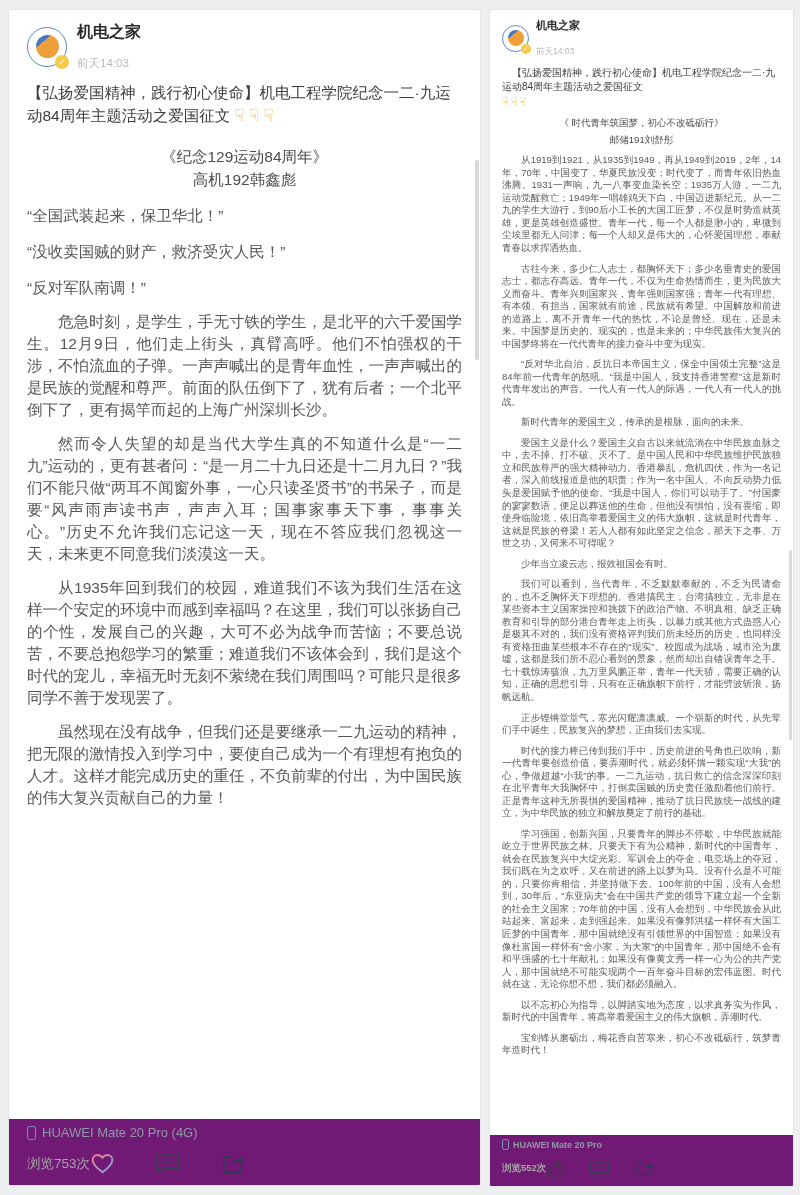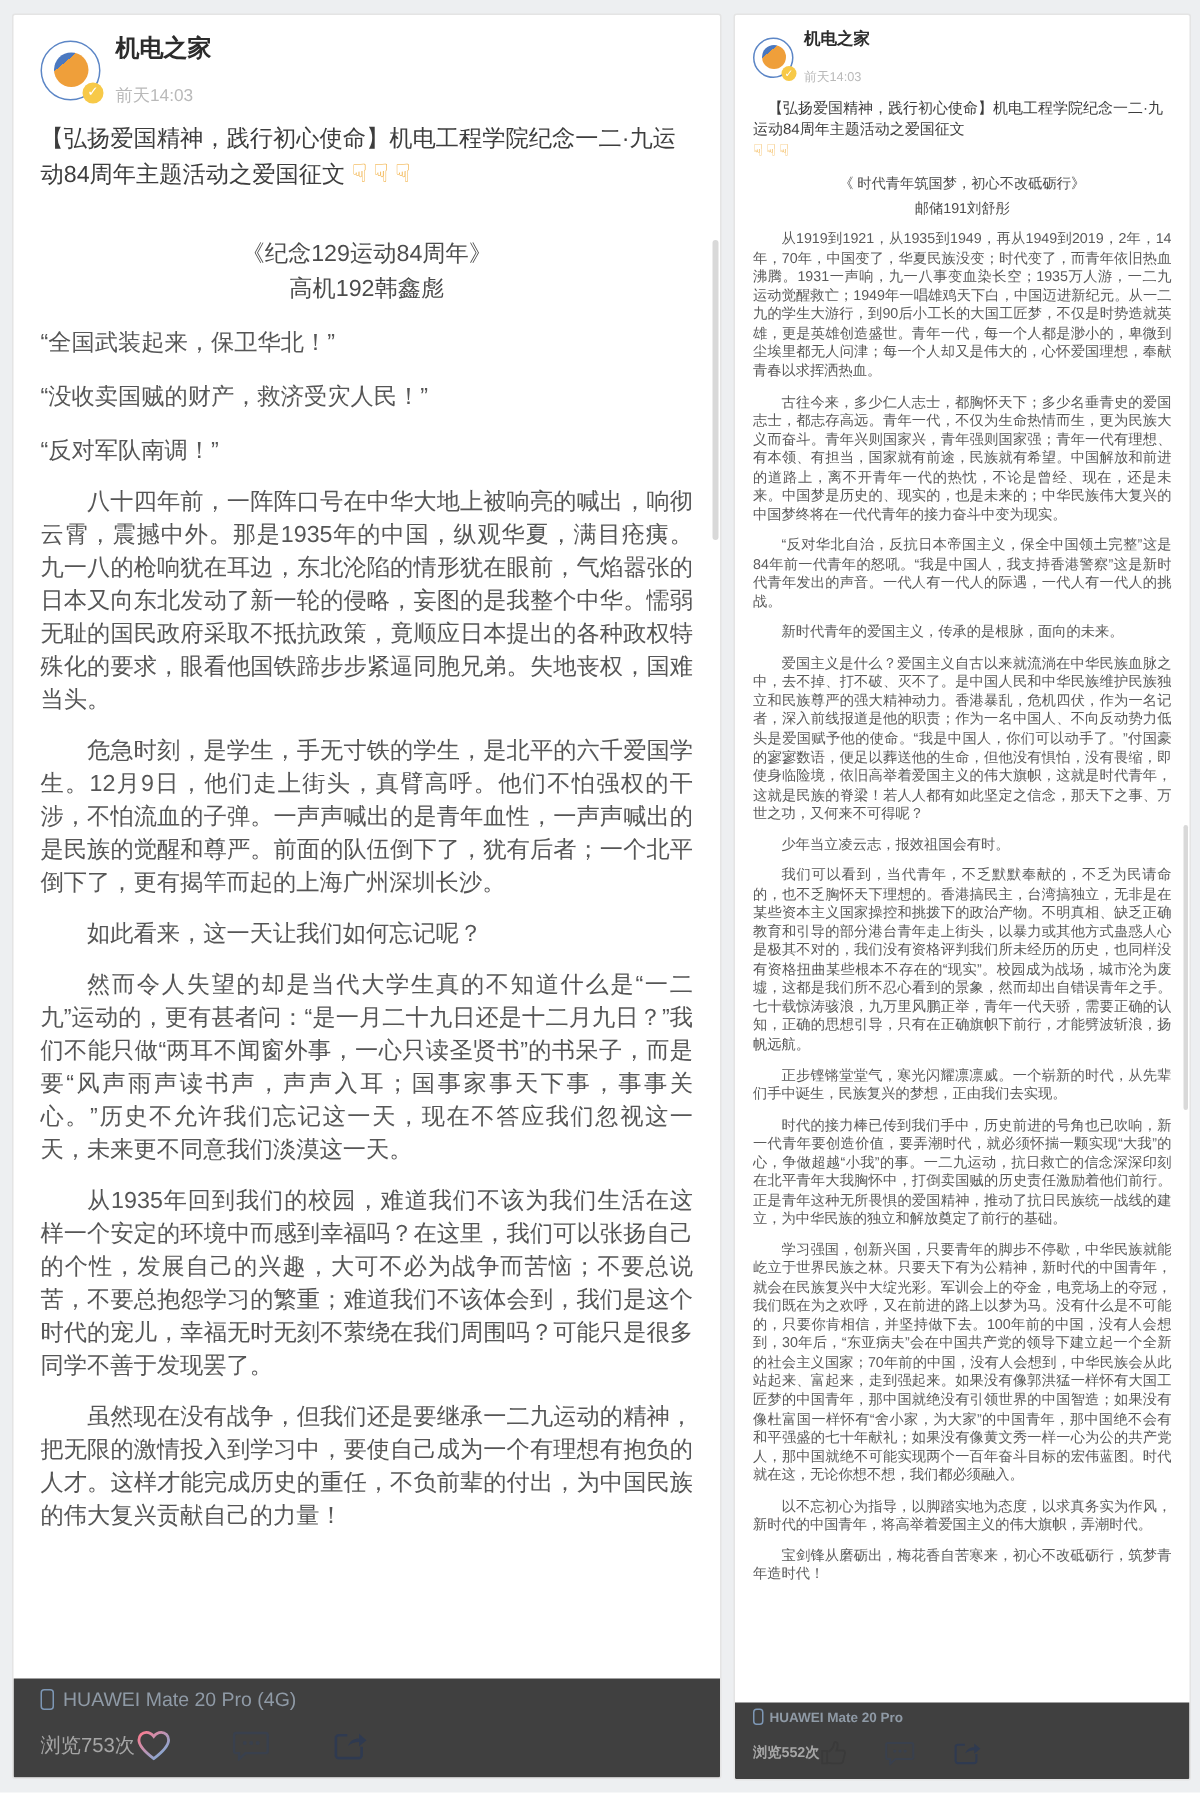--- a/index.html
+++ b/index.html
@@ -40,29 +40,29 @@
   .post-subtitle{margin:0 18px;font-size:15.5px;line-height:1.42;color:#3d3d3d;}
   .pointers{color:#f0a830;letter-spacing:4px;font-size:17px;}
   .card-right .post-title{margin:8px 12px 0;font-size:10px;text-indent:1em;}
   .card-right .pointers-line{margin:0 12px;font-size:11px;line-height:1.3;}
   .card-right .pointers{font-size:11px;letter-spacing:2px;}
   .card-right .post-subtitle{margin:0 12px;font-size:10px;}
 
   
   .article{flex:1 1 auto;overflow:hidden;padding:4px 18px 0;color:#565656;font-size:15.5px;}
   .card-right .article{padding:3px 12px 0;font-size:9.5px;color:#5a5a5a;}
-  .a-title{text-align:center;margin-top:27px;line-height:1.45;color:#4c4c4c;}
+  .a-title{text-align:center;margin-top:14px;line-height:1.45;color:#4c4c4c;}
   .a-author{text-align:center;line-height:1.45;color:#4c4c4c;}
   .quote{margin:14px 0 0;line-height:1.42;}
   .para{margin:12px 0 0;line-height:1.42;text-indent:2em;text-align:justify;}
   .card-right .para{margin:8px 0 0;line-height:1.32;}
   .card-right .a-title,.card-right .a-author{margin-top:4px;line-height:1.4;}
 
   
-  .post-footer{flex:0 0 auto;padding:6px 18px 10px;background:#404040;}
+  .post-footer{flex:0 0 auto;padding:6px 18px 10px;background:#701a75;}
   .card-right .post-footer{padding:4px 12px 8px;font-weight:bold;}
   .device-row{display:flex;align-items:center;gap:6px;font-size:13px;color:#8f9aa6;margin-bottom:12px;}
   .card-right .device-row{font-size:9px;margin-bottom:9px;gap:4px;}
   .phone-icon{display:inline-block;width:9px;height:14px;border:1.5px solid #7d97b5;border-radius:2.5px;box-sizing:border-box;}
   .card-right .phone-icon{width:7px;height:11px;border-width:1px;}
   .action-row{display:flex;align-items:center;justify-content:flex-start;}
   .views{font-size:13.5px;color:#a6a6a6;}
   .card-right .views{font-size:9.5px;}
   .actions{display:flex;align-items:center;gap:40px;}
   .card-right .actions{gap:24px;}
@@ -98,23 +98,21 @@
       <span>【弘扬爱国精神，践行初心使命】机电工程学院纪念一二·九运动84周年主题活动之爱国征文</span>
       <span class="pointers">☟☟☟</span>
     </div>
 
     <div class="article">
       <div class="a-title">《纪念129运动84周年》</div>
       <div class="a-author">高机192韩鑫彪</div>
       <p class="quote">“全国武装起来，保卫华北！”</p>
         <p class="quote">“没收卖国贼的财产，救济受灾人民！”</p>
         <p class="quote">“反对军队南调！”</p>
-      <p class="para">八十四年前，一阵阵口号在中华大地上被响亮的喊出，响彻云霄，震撼中外。那是1935年的中国，纵观华夏，满目疮痍。九一八的枪响犹在耳边，东北沦陷的情形犹在眼前，气焰嚣张的日本又向东北发动了新一轮的侵略，妄图的是我整个中华。懦弱无耻的国民政府采取不抵抗政策，竟顺应日本提出的各种政权特殊化的要求，眼看他国铁蹄步步紧逼同胞兄弟。失地丧权，国难当头。</p>
         <p class="para">危急时刻，是学生，手无寸铁的学生，是北平的六千爱国学生。12月9日，他们走上街头，真臂高呼。他们不怕强权的干涉，不怕流血的子弹。一声声喊出的是青年血性，一声声喊出的是民族的觉醒和尊严。前面的队伍倒下了，犹有后者；一个北平倒下了，更有揭竿而起的上海广州深圳长沙。</p>
-        <p class="para">如此看来，这一天让我们如何忘记呢？</p>
         <p class="para">然而令人失望的却是当代大学生真的不知道什么是“一二九”运动的，更有甚者问：“是一月二十九日还是十二月九日？”我们不能只做“两耳不闻窗外事，一心只读圣贤书”的书呆子，而是要“风声雨声读书声，声声入耳；国事家事天下事，事事关心。”历史不允许我们忘记这一天，现在不答应我们忽视这一天，未来更不同意我们淡漠这一天。</p>
         <p class="para">从1935年回到我们的校园，难道我们不该为我们生活在这样一个安定的环境中而感到幸福吗？在这里，我们可以张扬自己的个性，发展自己的兴趣，大可不必为战争而苦恼；不要总说苦，不要总抱怨学习的繁重；难道我们不该体会到，我们是这个时代的宠儿，幸福无时无刻不萦绕在我们周围吗？可能只是很多同学不善于发现罢了。</p>
         <p class="para">虽然现在没有战争，但我们还是要继承一二九运动的精神，把无限的激情投入到学习中，要使自己成为一个有理想有抱负的人才。这样才能完成历史的重任，不负前辈的付出，为中国民族的伟大复兴贡献自己的力量！</p>
     </div>
 
     <footer class="post-footer">
       <div class="device-row">
         <span class="phone-icon"></span>
         <span>HUAWEI Mate 20 Pro (4G)</span>
       </div>

